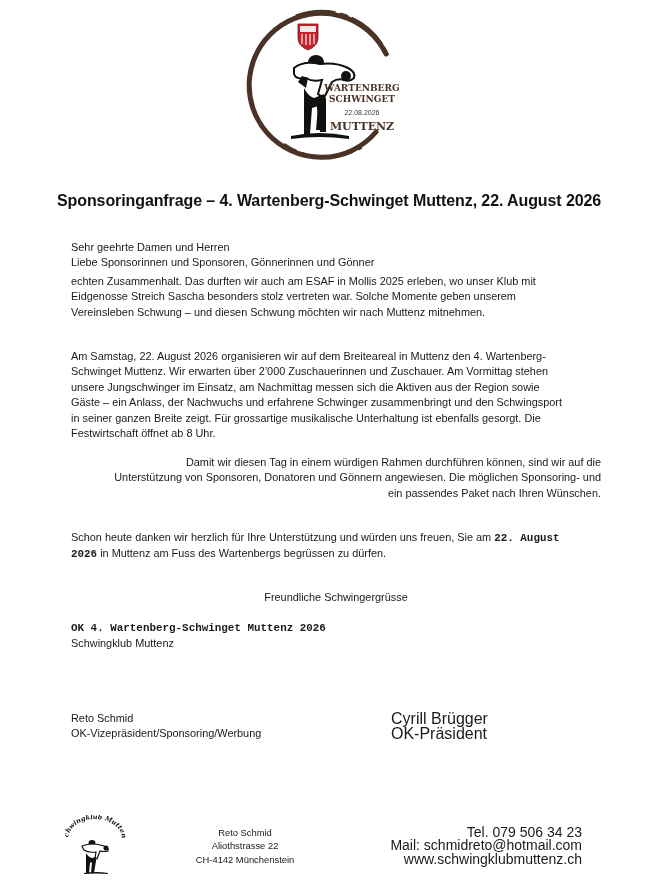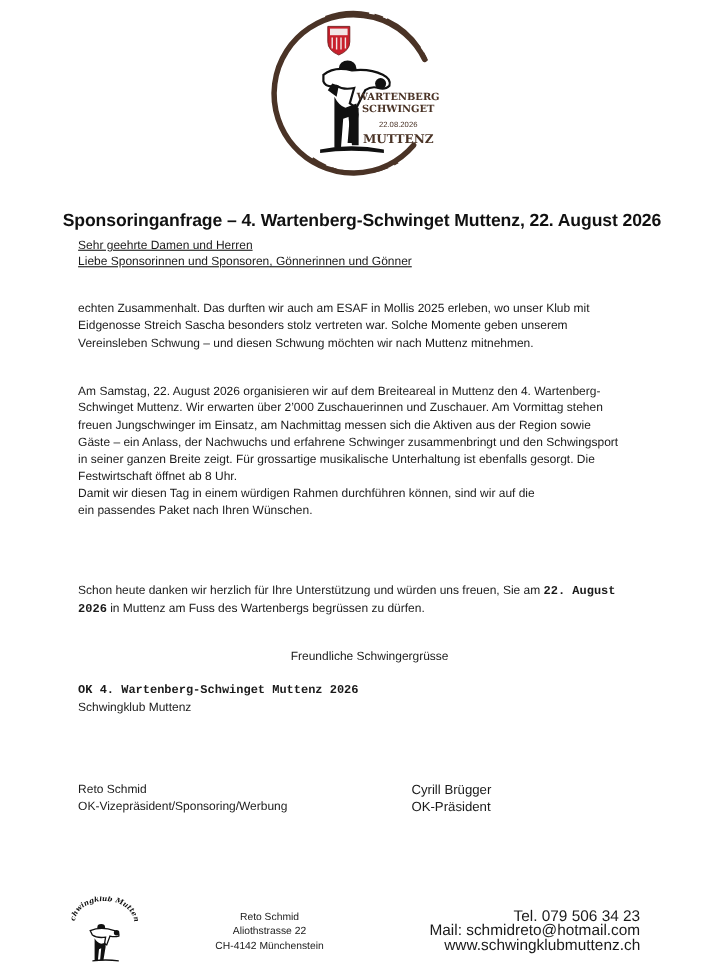--- a/index.html
+++ b/index.html
@@ -14,29 +14,29 @@
       position: absolute; left: 57px; top: 192px; width: 560px;
       font-weight: bold; font-size: 16px; color: #111;
       letter-spacing: -0.1px; white-space: nowrap;
     }
     .text {
       position: absolute; left: 71px; width: 530px;
       font-size: 10.9px; line-height: 15.4px; color: #1a1a1a;
     }
     .line { display: block; white-space: nowrap; }
     .bold { font-weight: bold; font-family: Liberation Mono, monospace; }
-    .greeting { top: 216px; text-decoration: underline; }
+    .greeting { top: 240px; }
     .p1 { top: 274px; }
     .p2 { top: 349px; }
-    .p3 { top: 442px; }
+    .p3 { top: 455px; text-align: right; }
     .p4 { top: 530px; }
     .closing { top: 590px; text-align: center; }
     .ok { top: 621px; }
     .sig-left { position: absolute; left: 71px; top: 711px; font-size: 10.9px; line-height: 15.4px; }
-    .sig-right { position: absolute; left: 374px; top: 711px; font-size: 12px; line-height: 15.4px; }
+    .sig-right { position: absolute; left: 391px; top: 711px; font-size: 16px; line-height: 15.4px; }
     .footer-logo { position: absolute; left: 62px; top: 815px; width: 66px; height: 60px; }
     .footer-logo svg { width: 100%; height: 100%; display: block; }
     .footer-center {
       position: absolute; left: 180px; top: 826px; width: 130px;
       text-align: center; font-size: 9.4px; line-height: 13.3px; color: #1a1a1a;
     }
     .footer-right {
       position: absolute; right: 73px; top: 826px; width: 220px;
       text-align: right; font-size: 14px; line-height: 13.3px; color: #1a1a1a;
     }
@@ -82,28 +82,29 @@
 
 <div class="text p1">
   <span class="line">echten Zusammenhalt. Das durften wir auch am ESAF in Mollis 2025 erleben, wo unser Klub mit</span>
   <span class="line">Eidgenosse Streich Sascha besonders stolz vertreten war. Solche Momente geben unserem</span>
   <span class="line">Vereinsleben Schwung – und diesen Schwung möchten wir nach Muttenz mitnehmen.</span>
 </div>
 
 <div class="text p2">
   <span class="line">Am Samstag, 22. August 2026 organisieren wir auf dem Breiteareal in Muttenz den 4. Wartenberg-</span>
   <span class="line">Schwinget Muttenz. Wir erwarten über 2’000 Zuschauerinnen und Zuschauer. Am Vormittag stehen</span>
-  <span class="line">freuen Jungschwinger im Einsatz, am Nachmittag messen sich die Aktiven aus der Region sowie</span>
+  <span class="line">unsere Jungschwinger im Einsatz, am Nachmittag messen sich die Aktiven aus der Region sowie</span>
   <span class="line">Gäste – ein Anlass, der Nachwuchs und erfahrene Schwinger zusammenbringt und den Schwingsport</span>
   <span class="line">in seiner ganzen Breite zeigt. Für grossartige musikalische Unterhaltung ist ebenfalls gesorgt. Die</span>
   <span class="line">Festwirtschaft öffnet ab 8 Uhr.</span>
 </div>
 
 <div class="text p3">
   <span class="line">Damit wir diesen Tag in einem würdigen Rahmen durchführen können, sind wir auf die</span>
+  <span class="line">Unterstützung von Sponsoren, Donatoren und Gönnern angewiesen. Die möglichen Sponsoring- und</span>
   <span class="line">ein passendes Paket nach Ihren Wünschen.</span>
 </div>
 
 <div class="text p4">
   <span class="line"><span>Schon heute danken wir herzlich für Ihre Unterstützung und würden uns freuen, Sie am </span><span class="bold">22. August</span></span>
   <span class="line"><span class="bold">2026</span><span> in Muttenz am Fuss des Wartenbergs begrüssen zu dürfen.</span></span>
 </div>
 
 <div class="text closing">Freundliche Schwingergrüsse</div>
 

